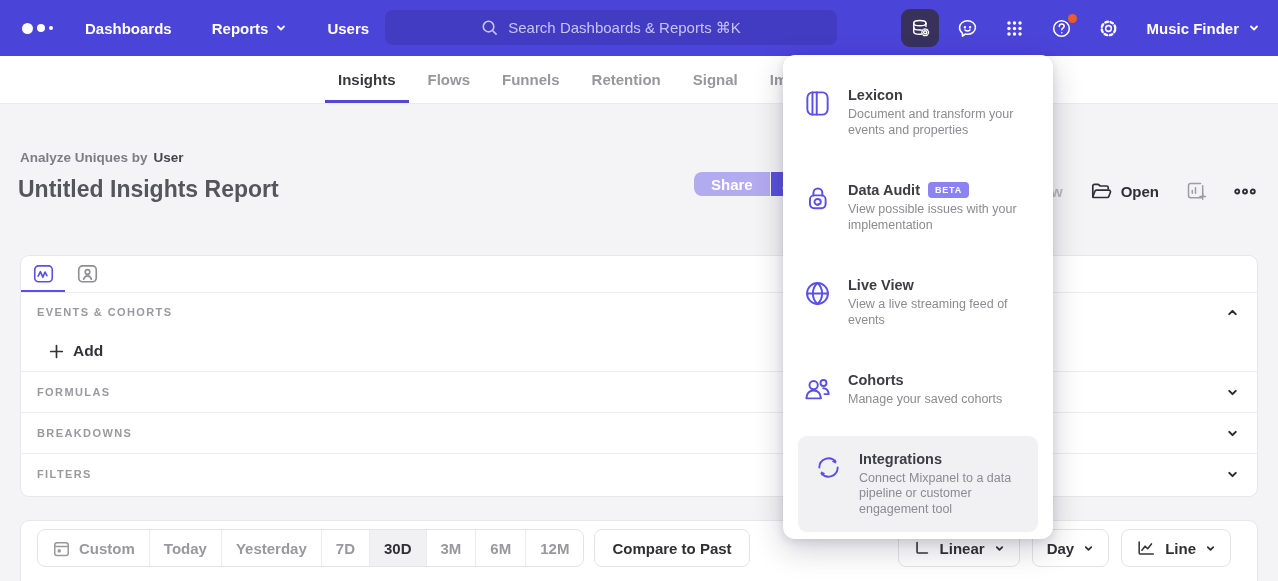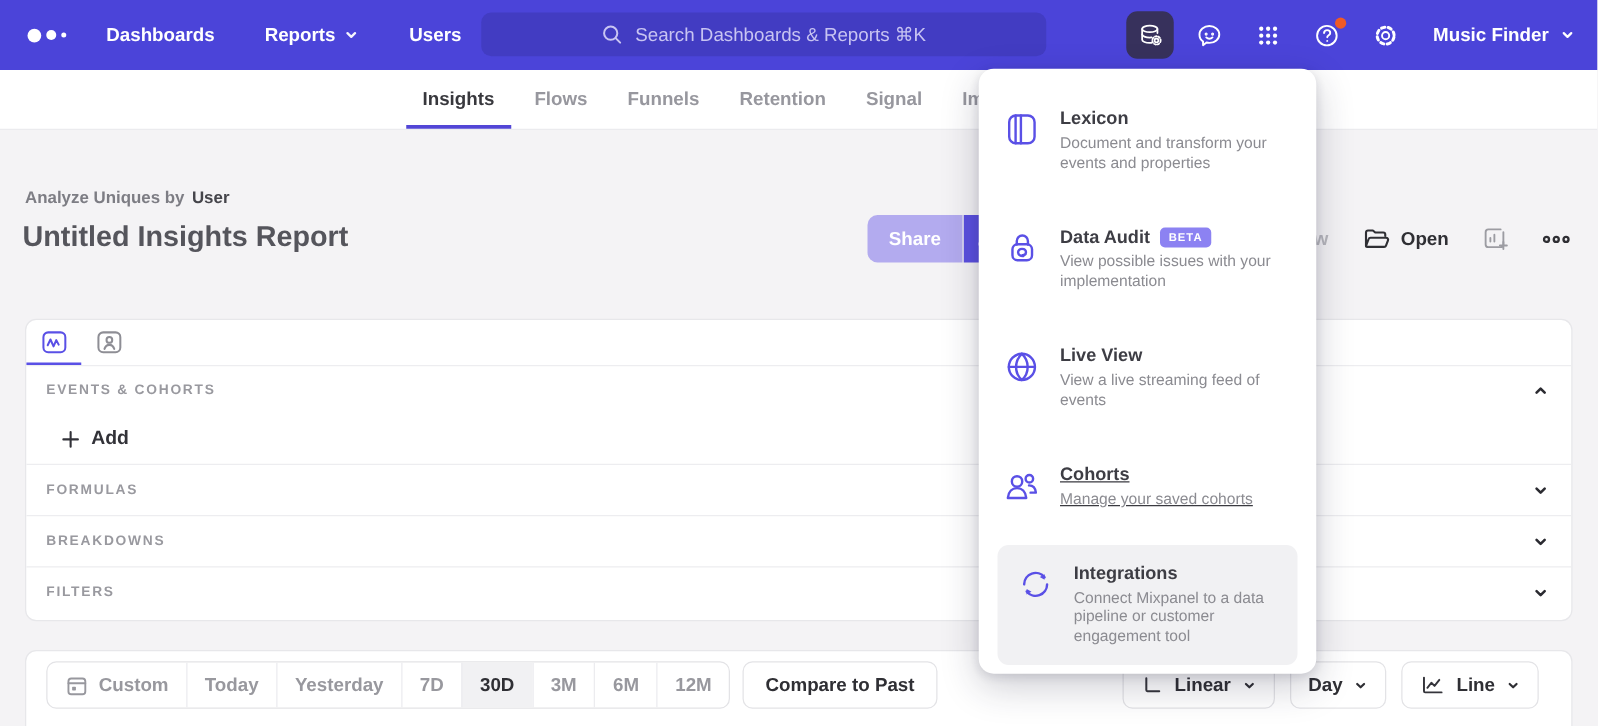--- a/index.html
+++ b/index.html
@@ -50,21 +50,21 @@
     color:#97979e; cursor:pointer; position:relative;
   }
   .tab.active { color:#38383d; }
   .tab.active::after { content:""; position:absolute; left:0; right:0; bottom:0; height:3px; background:#5246d6; }
 
   
   .report-sub { position:absolute; left:20px; top:150px; font-size:13.5px; font-weight:600; color:#7d7d84; }
   .report-sub b { color:#45454b; font-weight:700; margin-left:6px; cursor:pointer; }
   .report-title { position:absolute; left:18px; top:176px; font-size:23px; font-weight:700; color:#55555c; cursor:text; }
 
-  .share-split { position:absolute; left:694px; top:172px; height:38px; display:flex; z-index:4; }
+  .share-split { position:absolute; left:694px; top:172px; height:24px; display:flex; z-index:4; }
   .share-main {
     background:#b3abef; color:#fff; font-size:15px; font-weight:700;
     border-radius:8px 0 0 8px; display:flex; align-items:center; padding:0 17px; cursor:pointer;
   }
   .share-link {
     background:#5a4fe0; width:40px; border-radius:0 8px 8px 0;
     display:flex; align-items:center; justify-content:center; color:#fff; cursor:pointer; margin-left:1px;
   }
   .header-actions { position:absolute; right:22px; top:172px; height:38px; display:flex; align-items:center; gap:27px; }
   .act-new { color:#b7b7bd; font-size:15px; font-weight:700; cursor:pointer; }
@@ -452,21 +452,21 @@
       </svg>
     </span>
     <div class="m-text">
       <div class="m-title">
           <span>Live View</span>
         </div>
       <div class="m-desc">View a live streaming feed of events</div>
     </div>
   </div>
 
-  <div class="menu-item" style="margin-bottom:28px;text-decoration:underline;">
+  <div class="menu-item" style="margin-bottom:28px;">
     <span class="m-icon">
       <svg width="29" height="29" viewBox="0 0 30 30" fill="none" stroke="currentColor" stroke-width="2" stroke-linecap="round" stroke-linejoin="round">
         <circle cx="11" cy="11.5" r="4.3"></circle>
         <path d="M3.4 25.2c.5-5.2 3.6-8.1 7.6-8.1s7.1 2.9 7.6 8.1z"></path>
         <circle cx="21.2" cy="9.3" r="3.1"></circle>
         <path d="M20.9 14.8c3.1 0 5.3 2.1 5.7 6h-4.4"></path>
       </svg>
     </span>
     <div class="m-text">
       <div class="m-title">

